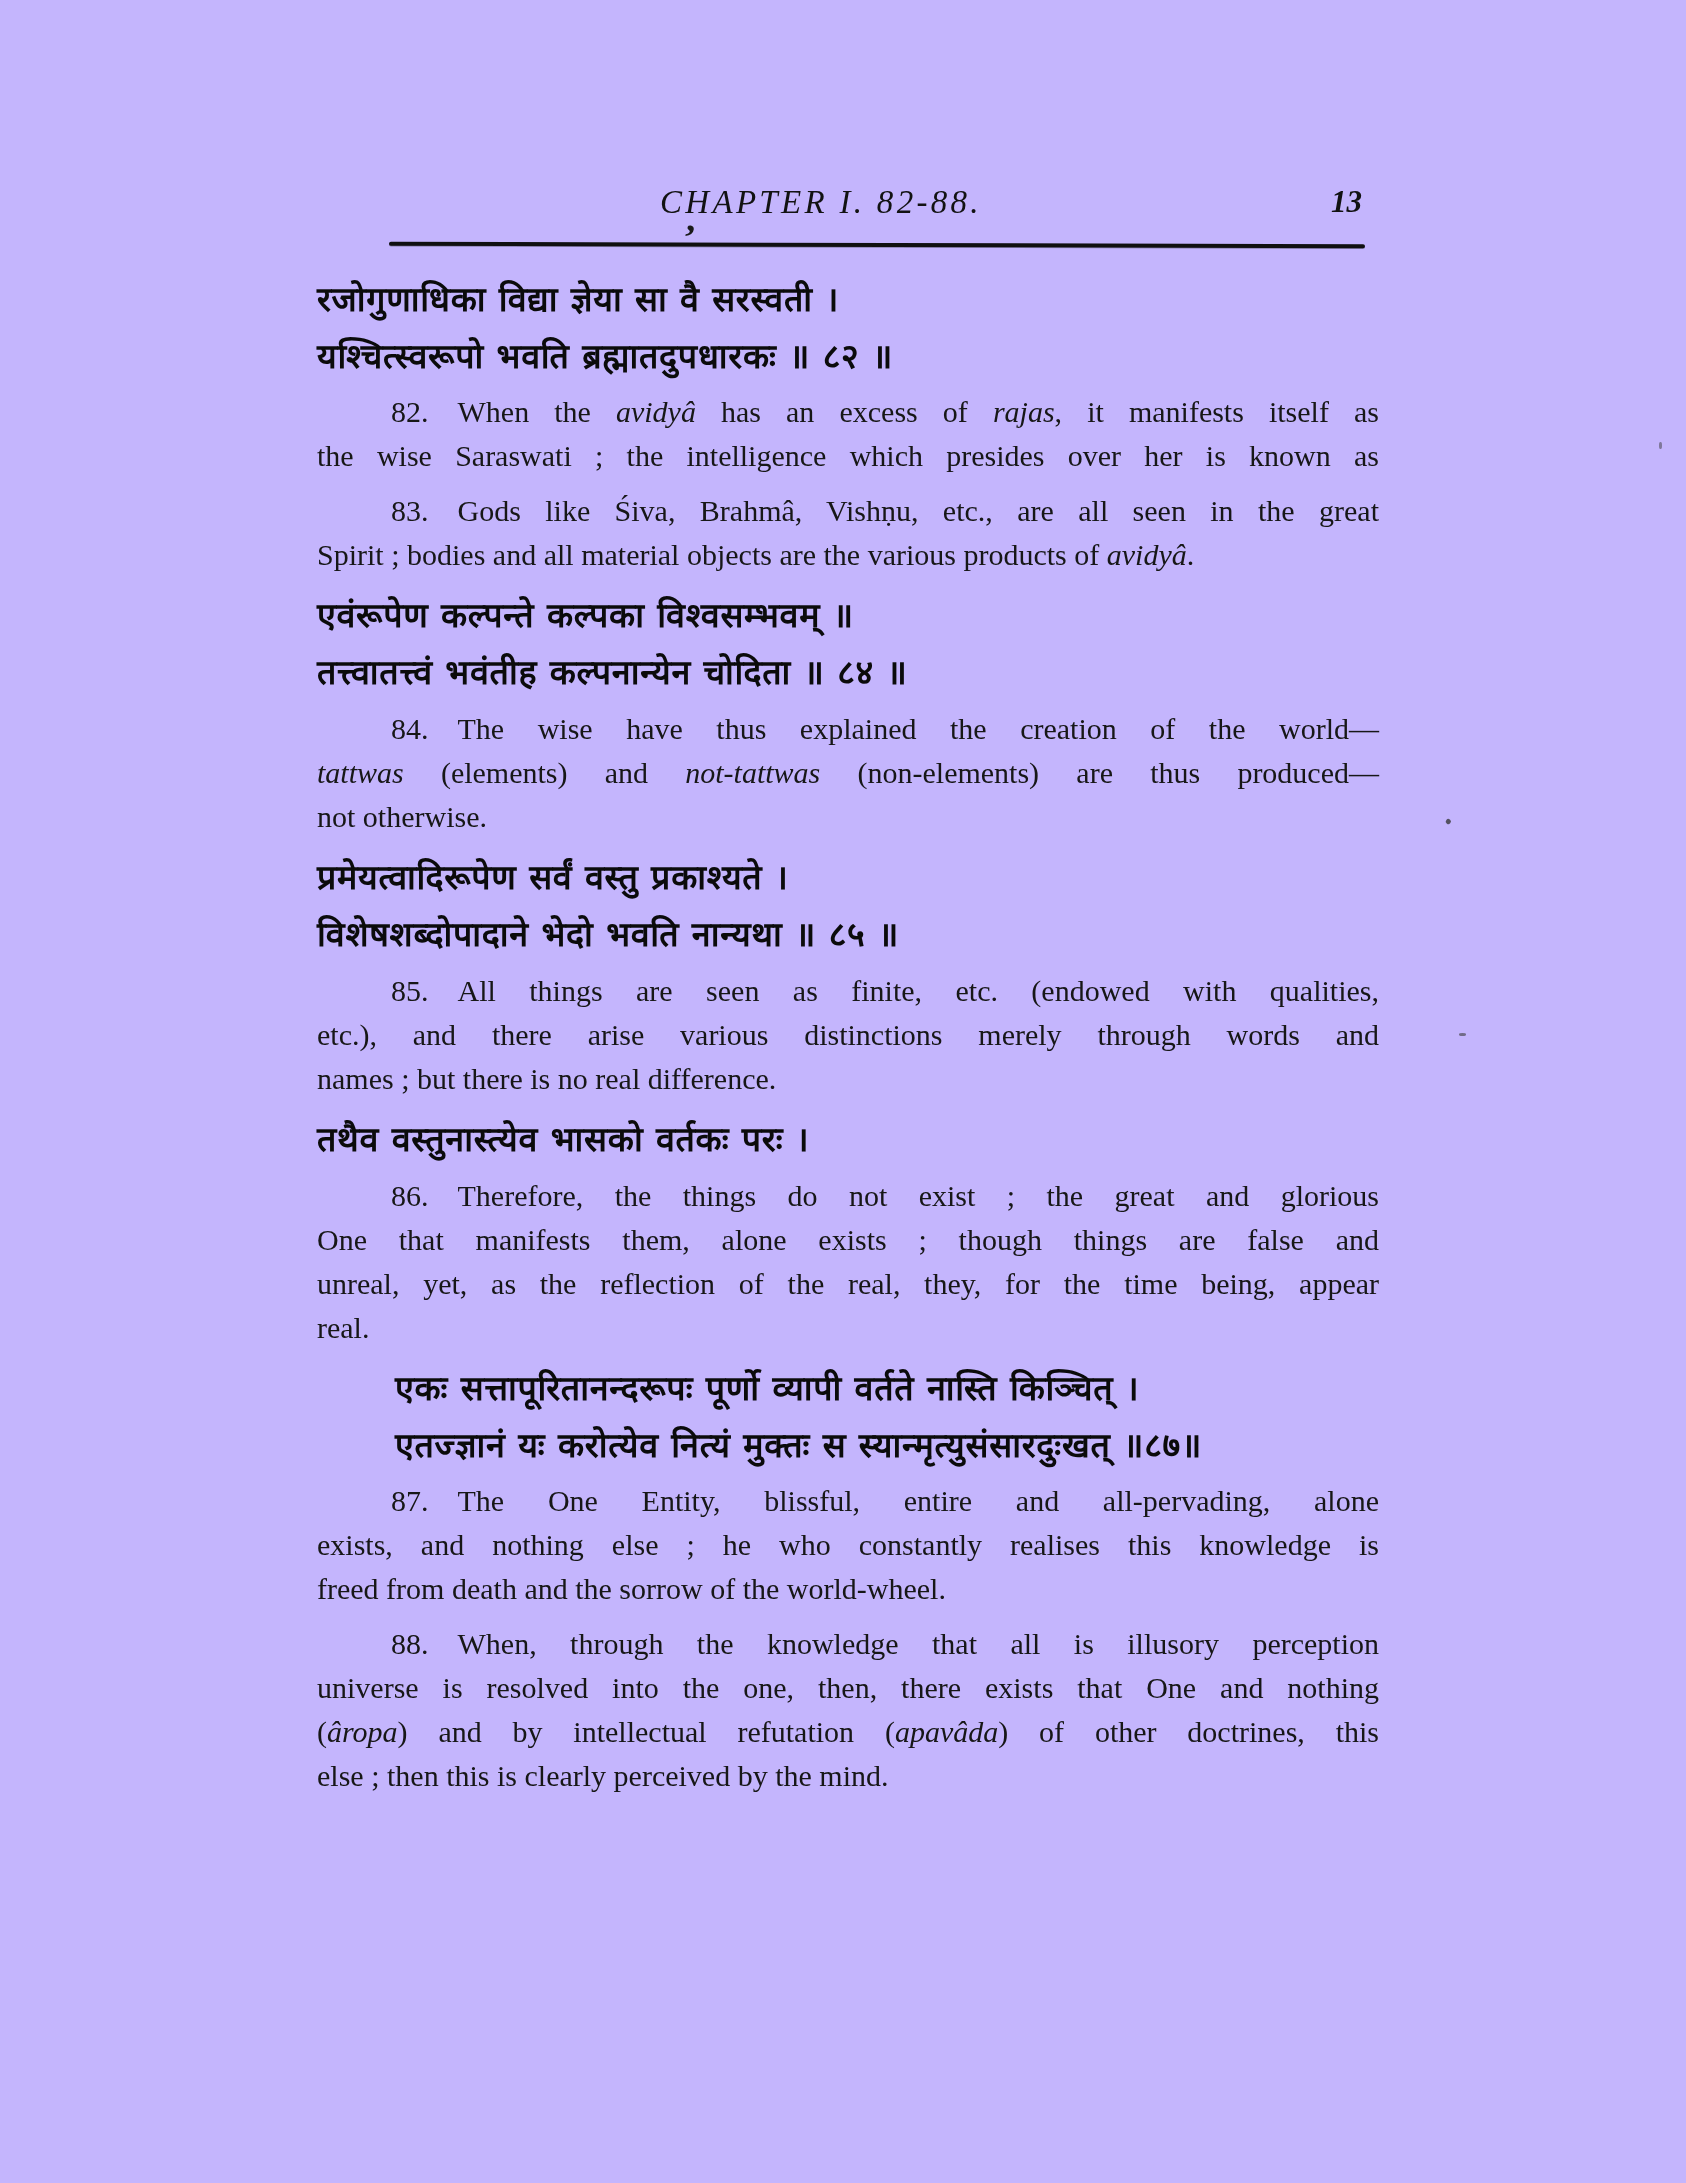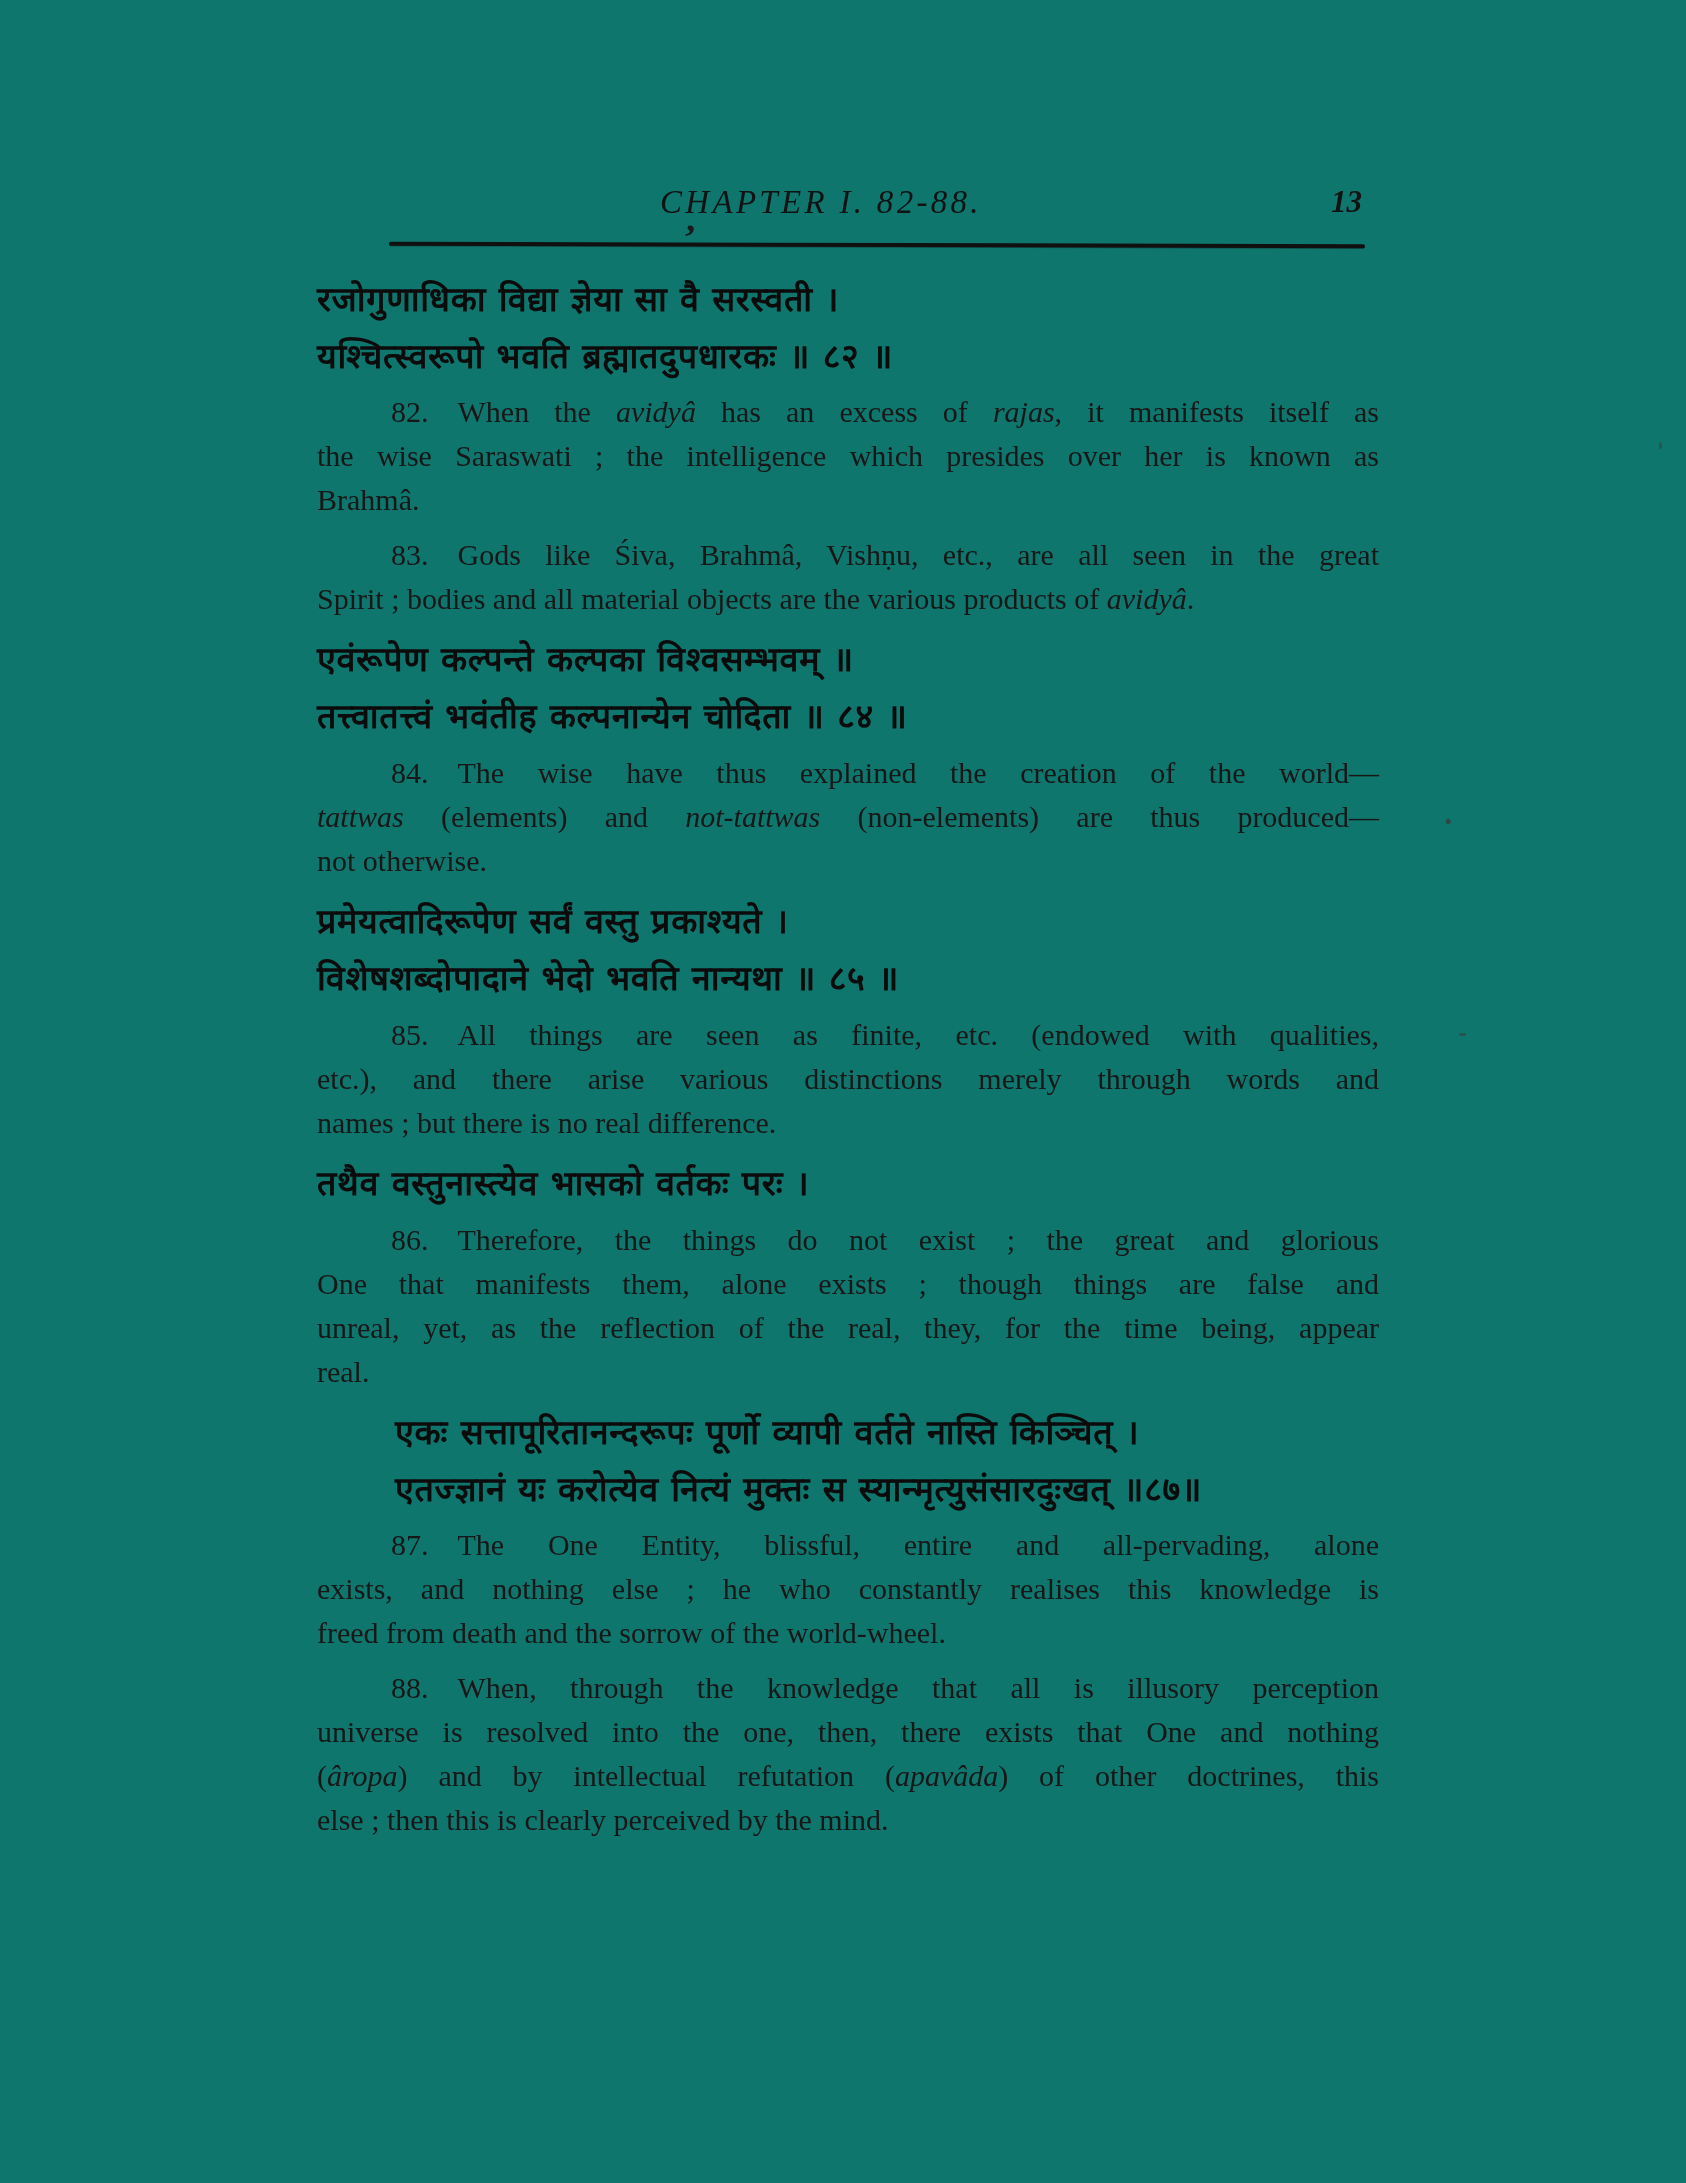--- a/index.html
+++ b/index.html
@@ -5,21 +5,21 @@
   html, body {
     margin: 0;
     padding: 0;
     background: #e8e8e8;
   }
   .page {
     position: relative;
     width: 1687px;
     height: 2183px;
     margin: 0 auto;
-    background: #0f766e;
+    background: #c4b5fd;
     color: #161616;
     font-family: "Liberation Serif", serif;
     overflow: hidden;
   }
   
   .running-head {
     position: absolute;
     top: 184px;
     left: 0;
     width: 100%;
@@ -124,21 +124,20 @@
 
   <main class="verses">
       <section class="verse">
         <div class="sanskrit-block">
           <div class="sanskrit">रजोगुणाधिका विद्या ज्ञेया सा वै सरस्वती ।</div>
           <div class="sanskrit">यश्चित्स्वरूपो भवति ब्रह्मातदुपधारकः ॥ ८२ ॥</div>
         </div>
         <div class="para">
           <div class="eline jline indent"><span class="vnum">82.</span><span>When the </span><span class="it">avidyâ</span><span> has an excess of </span><span class="it">rajas</span><span>, it manifests itself as</span></div>
           <div class="eline jline"><span>the wise Saraswati ;  the intelligence which presides over her is known as</span></div>
-          <div class="eline lline"><span>Brahmâ.</span></div>
         </div>
       </section>
       <section class="verse">
         <div class="para">
           <div class="eline jline indent"><span class="vnum">83.</span><span>Gods like Śiva, Brahmâ, Vishṇu, etc., are all seen in  the great</span></div>
           <div class="eline lline"><span>Spirit ; bodies and all material objects are the various products of  </span><span class="it">avidyâ</span><span>.</span></div>
         </div>
       </section>
       <section class="verse">
         <div class="sanskrit-block">

